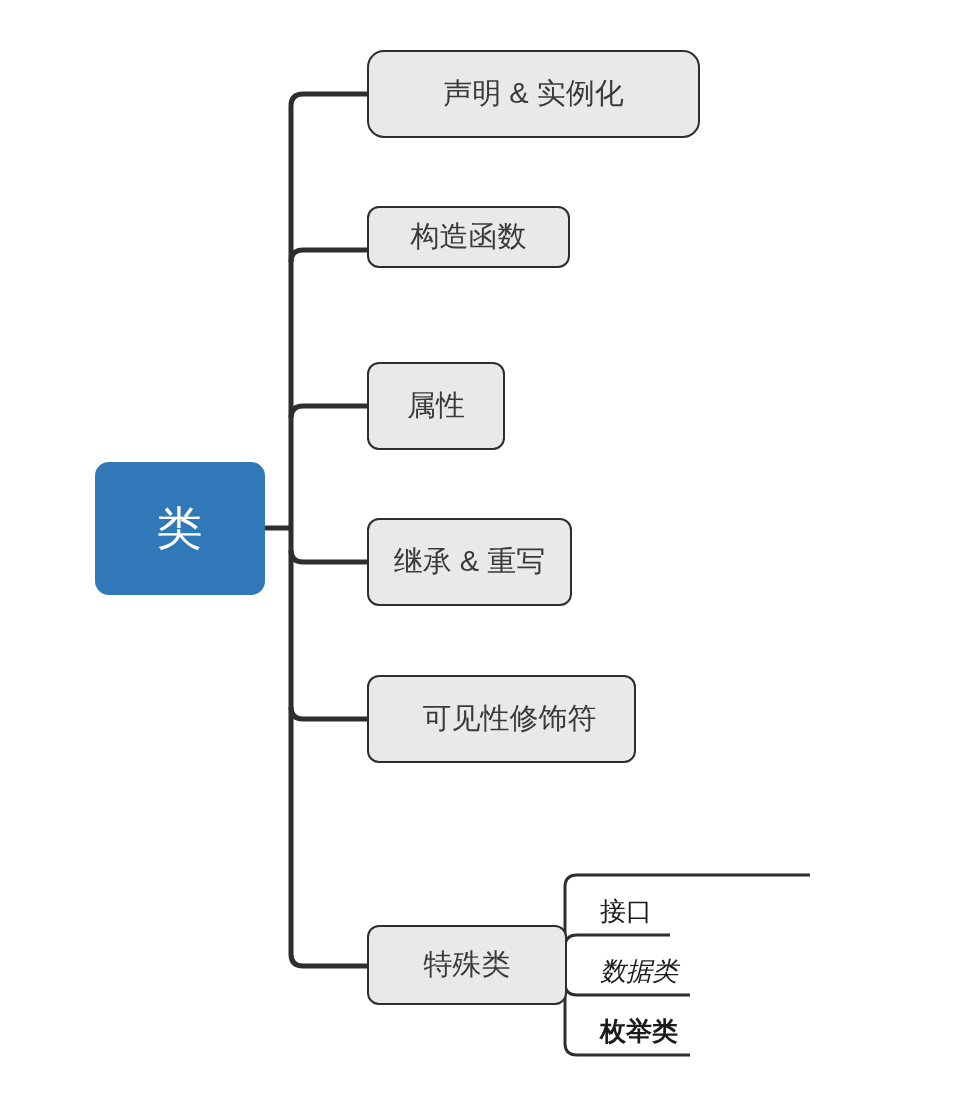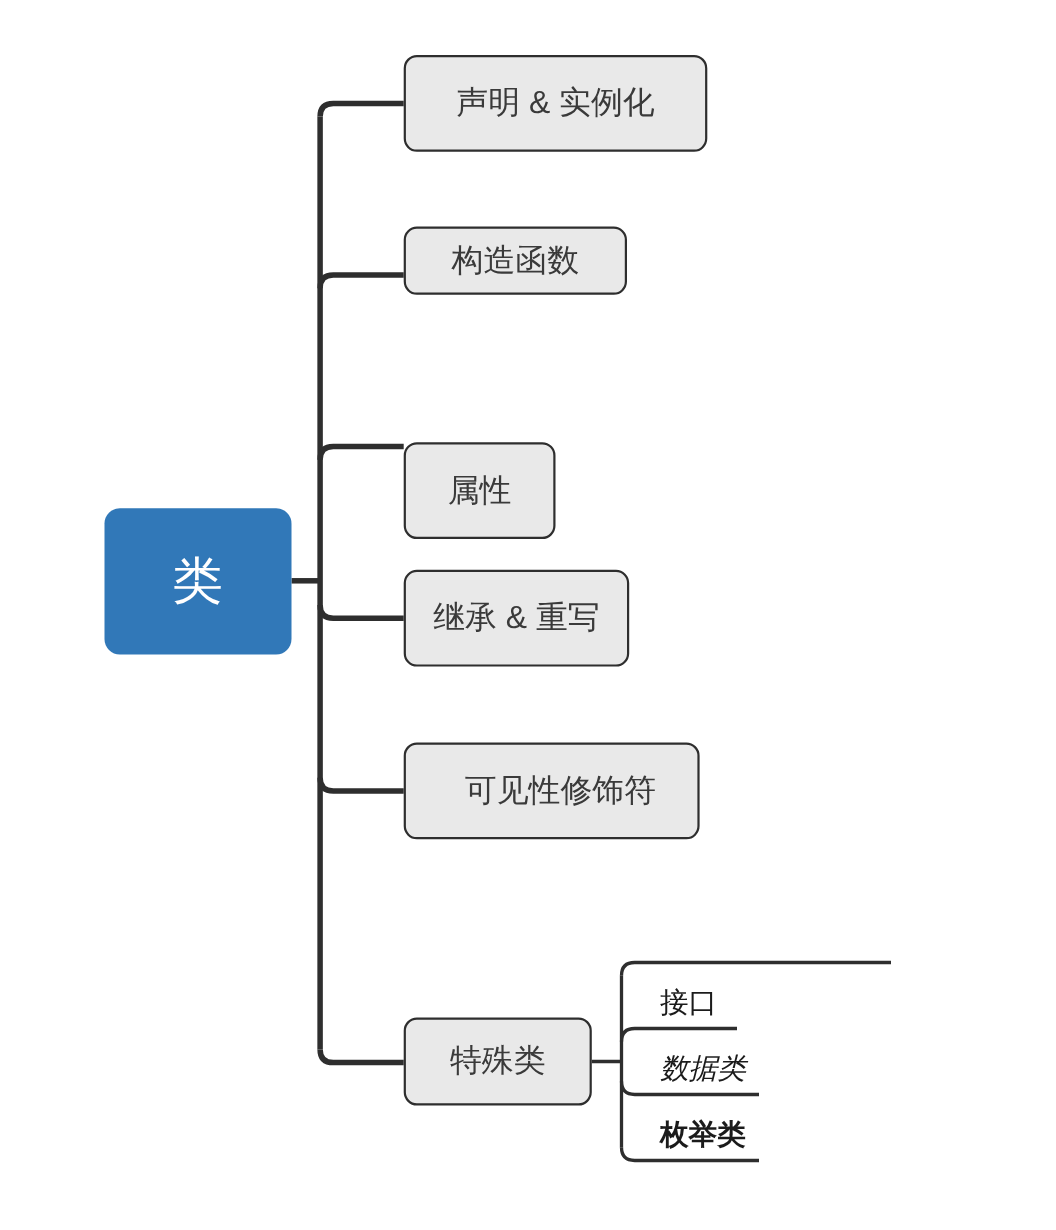--- a/index.html
+++ b/index.html
@@ -85,41 +85,41 @@
     <path d="M 565 887 Q 565 875 577 875 L 810 875" fill="none" stroke="#2e2e2e" stroke-width="3" stroke-linecap="butt"></path>
     <path d="M 565 947 Q 565 935 577 935 L 670 935" fill="none" stroke="#2e2e2e" stroke-width="3" stroke-linecap="butt"></path>
     <path d="M 565 983 Q 565 995 577 995 L 690 995" fill="none" stroke="#2e2e2e" stroke-width="3" stroke-linecap="butt"></path>
     <path d="M 565 1043 Q 565 1055 577 1055 L 690 1055" fill="none" stroke="#2e2e2e" stroke-width="3" stroke-linecap="butt"></path>
   </svg>
 
   <div class="node node-root" style="left:95px; top:462px; width:170px; height:133px;">
     <span>类</span>
   </div>
 
-  <div class="node node-branch" style="left:367px; top:50px; width:276px; height:88px;">
+  <div class="node node-branch" style="left:367px; top:50px; width:333px; height:88px;border-radius:17px;">
     <span>声明 &amp; 实例化</span>
   </div>
 
   <div class="node node-branch" style="left:367px; top:206px; width:203px; height:62px;">
     <span>构造函数</span>
   </div>
 
-  <div class="node node-branch" style="left:367px; top:362px; width:138px; height:88px;margin-top:40px;">
+  <div class="node node-branch" style="left:367px; top:362px; width:138px; height:88px;">
     <span>属性</span>
   </div>
 
   <div class="node node-branch" style="left:367px; top:518px; width:205px; height:88px;">
     <span>继承 &amp; 重写</span>
   </div>
 
   <div class="node node-branch" style="left:367px; top:675px; width:269px; height:88px;padding-left:16px;">
     <span>可见性修饰符</span>
   </div>
 
-  <div class="node node-branch" style="left:367px; top:925px; width:171px; height:80px;">
+  <div class="node node-branch" style="left:367px; top:925px; width:200px; height:80px;">
     <span>特殊类</span>
   </div>
 
 
   <div class="leaf-label" style="left:600px; top:898px;">
     <span>接口</span>
   </div>
 
   <div class="leaf-label" style="left:600px; top:958px;font-style:italic;">
     <span>数据类</span>

